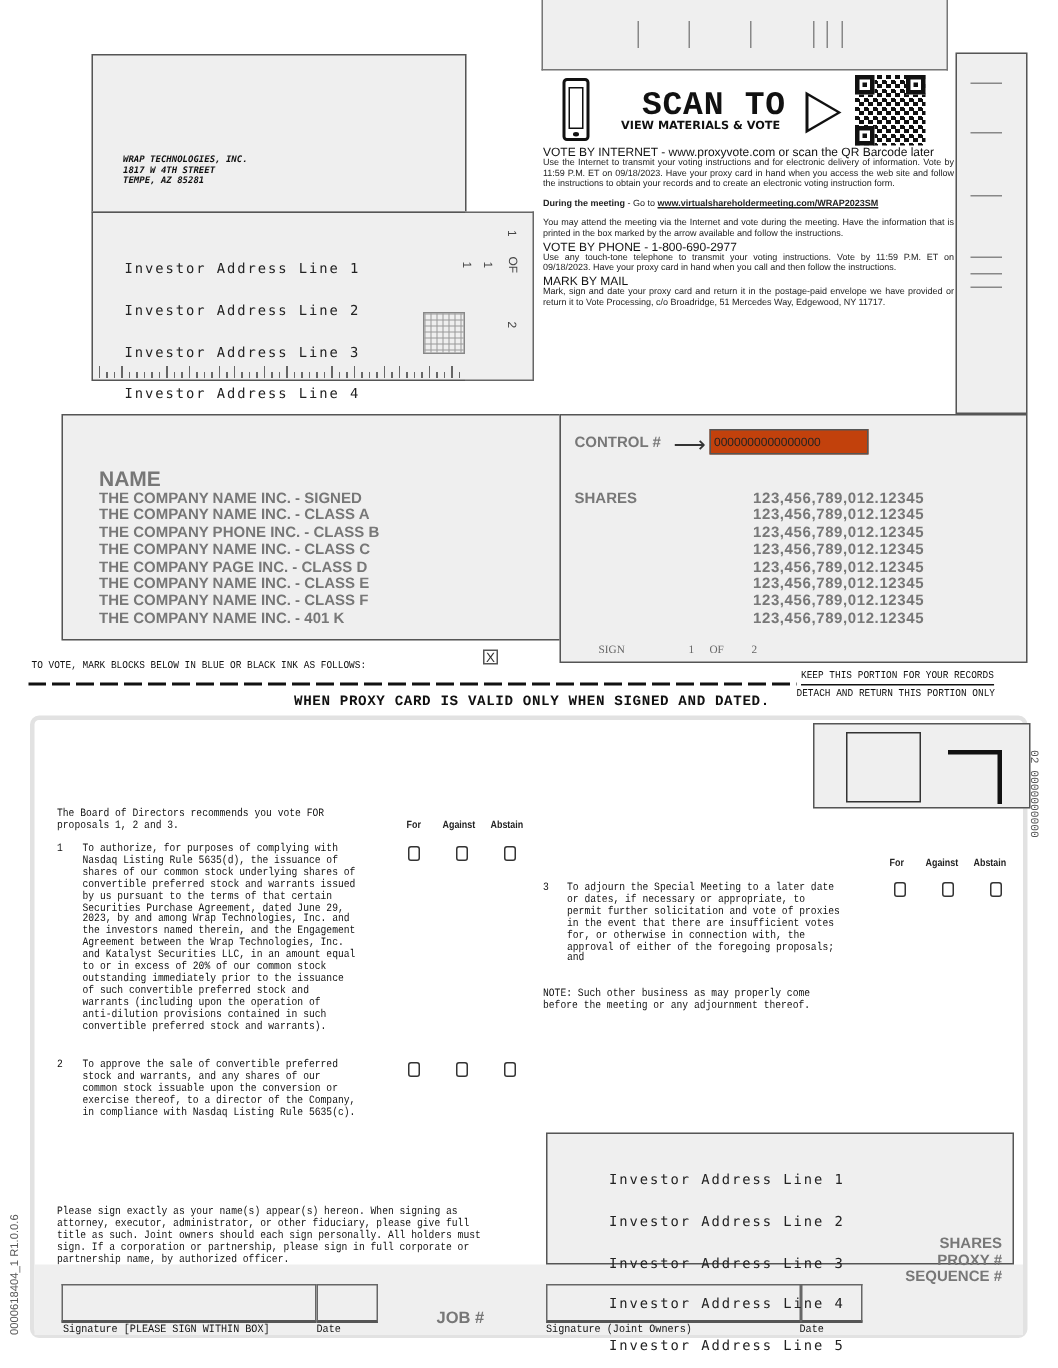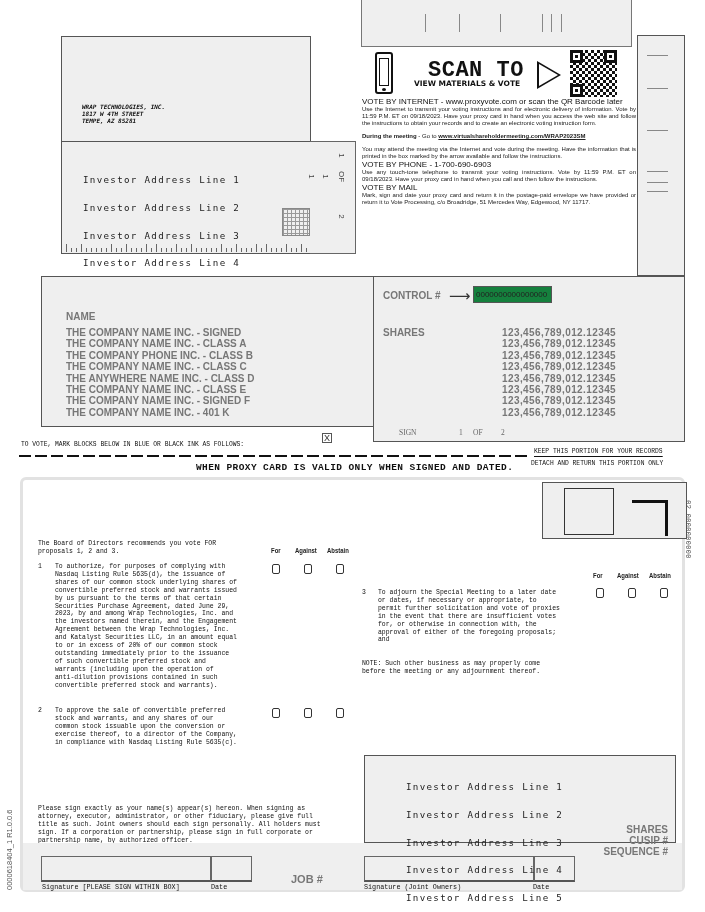--- a/index.html
+++ b/index.html
@@ -53,26 +53,26 @@
 
   #vote-info { left: 362px; top: 97px; width: 274px; font-size: 6px; line-height: 7px; color: #222; text-align: justify; }
   #vote-info .hdr { font-size: 8px; line-height: 9px; font-weight: normal; color: #111; text-align: left; }
   #vote-info .hdr-sm { font-size: 6px; font-weight: bold; }
   #vote-info .url { text-decoration: underline; font-weight: bold; }
   #vote-info p { margin-bottom: 0; }
   #vote-info .gap { height: 6px; }
 
   
   #name-box { left: 41px; top: 276px; width: 333px; height: 151px; }
-  #name-hdr { left: 24px; top: 34px; font-size: 10px; font-weight: bold; color: #777; }
+  #name-hdr { left: 24px; top: 34px; font-size: 14px; font-weight: bold; color: #777; }
   #name-list { left: 24px; top: 50px; font-size: 10px; line-height: 11.4px; font-weight: bold; color: #777; }
   #shares-box { left: 373px; top: 276px; width: 312px; height: 166px; }
   #control-label { left: 9px; top: 13px; font-size: 10px; font-weight: bold; color: #777; }
   #control-arrow { left: 75px; top: 10px; font-size: 15px; color: #333; }
-  #control-number { left: 99px; top: 9px; width: 79px; height: 17px; border: 1px solid #555; background: #15803d; font-size: 8px; padding: 3px 2px; color: #222; font-family: "Liberation Sans", sans-serif; }
+  #control-number { left: 99px; top: 9px; width: 106px; height: 17px; border: 1px solid #555; background: #c2410c; font-size: 8px; padding: 3px 2px; color: #222; font-family: "Liberation Sans", sans-serif; }
   #shares-label { left: 9px; top: 50px; font-size: 10px; font-weight: bold; color: #777; }
   #shares-list { left: 128px; top: 50px; font-size: 10px; line-height: 11.4px; font-weight: bold; color: #777; letter-spacing: 0.4px; }
   #page-row { left: 25px; top: 151px; font-size: 7.5px; color: #666; font-family: "Liberation Serif", serif; }
   #page-row span { display: inline-block; }
 
   
   #mark-instr { left: 21px; top: 440px; font-size: 7px; font-family: "Liberation Mono", monospace; transform: scaleX(0.9); transform-origin: left; }
   #x-mark { left: 322px; top: 433px; width: 10px; height: 10px; border: 1px solid #555; font-size: 9px; line-height: 8px; text-align: center; color: #333; }
   #dash-line { left: 19px; top: 455px; width: 512px; height: 2px; background: repeating-linear-gradient(90deg, #111 0 12px, transparent 12px 16px); }
   #keep-portion { left: 534px; top: 447px; font-size: 7px; font-family: "Liberation Mono", monospace; border-bottom: 1.5px solid #111; padding-bottom: 1px; transform: scaleX(0.9); transform-origin: left; }
@@ -161,36 +161,36 @@
   <div class="qr-finder" style="left:0;bottom:0"></div>
 </div>
 
 <div id="vote-info" class="abs">
   <p class="hdr">VOTE BY INTERNET - www.proxyvote.com or scan the QR Barcode later</p>
   <p>Use the Internet to transmit your voting instructions and for electronic delivery of information. Vote by 11:59 P.M. ET on 09/18/2023. Have your proxy card in hand when you access the web site and follow the instructions to obtain your records and to create an electronic voting instruction form.</p>
   <div class="gap"></div>
   <p><b class="hdr-sm">During the meeting</b><span> - Go to </span><span class="url">www.virtualshareholdermeeting.com/WRAP2023SM</span></p>
   <div class="gap"></div>
   <p>You may attend the meeting via the Internet and vote during the meeting. Have the information that is printed in the box marked by the arrow available and follow the instructions.</p>
-  <p class="hdr">VOTE BY PHONE - 1-700-690-6903</p>
+  <p class="hdr">VOTE BY PHONE - 1-800-690-2977</p>
   <p>Use any touch-tone telephone to transmit your voting instructions. Vote by 11:59 P.M. ET on 09/18/2023. Have your proxy card in hand when you call and then follow the instructions.</p>
-  <p class="hdr">VOTE BY MAIL</p>
+  <p class="hdr">MARK BY MAIL</p>
   <p>Mark, sign and date your proxy card and return it in the postage-paid envelope we have provided or return it to Vote Processing, c/o Broadridge, 51 Mercedes Way, Edgewood, NY 11717.</p>
 </div>
 
 <div id="name-box" class="abs gray-box">
   <div id="name-hdr" class="abs">NAME</div>
   <div id="name-list" class="abs">
     <div>THE COMPANY NAME INC. - SIGNED</div>
     <div>THE COMPANY NAME INC. - CLASS A</div>
     <div>THE COMPANY PHONE INC. - CLASS B</div>
     <div>THE COMPANY NAME INC. - CLASS C</div>
-    <div>THE ANYWHERE NAME INC. - CLASS D</div>
+    <div>THE COMPANY PAGE INC. - CLASS D</div>
     <div>THE COMPANY NAME INC. - CLASS E</div>
-    <div>THE COMPANY NAME INC. - SIGNED F</div>
+    <div>THE COMPANY NAME INC. - CLASS F</div>
     <div>THE COMPANY NAME INC. - 401 K</div>
   </div>
 </div>
 
 <div id="shares-box" class="abs gray-box">
   <div id="control-label" class="abs">CONTROL #</div>
   <div id="control-arrow" class="abs">⟶</div>
   <div id="control-number" class="abs">0000000000000000</div>
   <div id="shares-label" class="abs">SHARES</div>
   <div id="shares-list" class="abs">
@@ -309,16 +309,16 @@
       <div>Investor Address Line 4</div>
       <div>Investor Address Line 5</div>
       
       
       
     </div>
   </div>
 
   <div id="shares-meta" class="abs">
     <div>SHARES</div>
-    <div>CUSIP #</div>
+    <div>PROXY #</div>
     <div>SEQUENCE #</div>
   </div>
 </div>
 
 </body></html>

